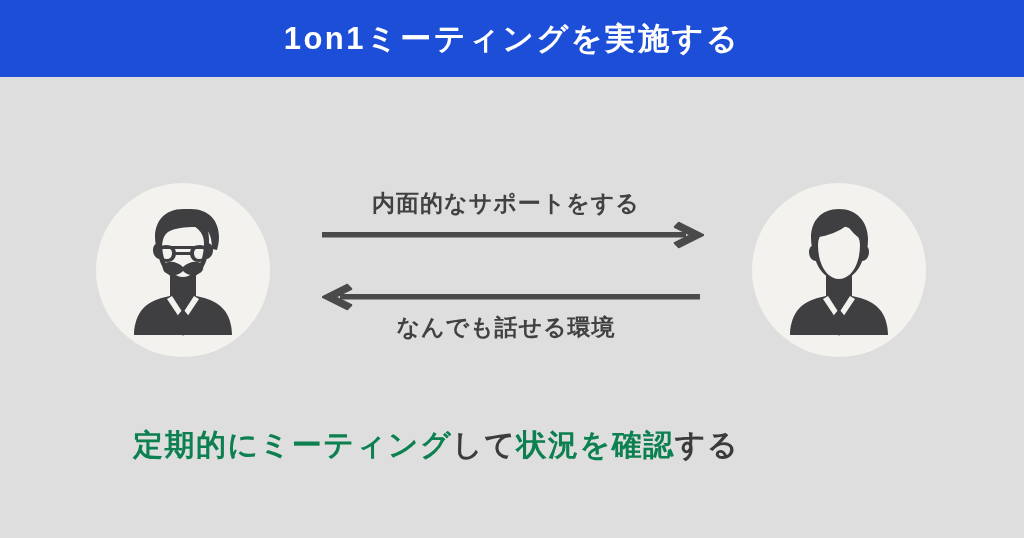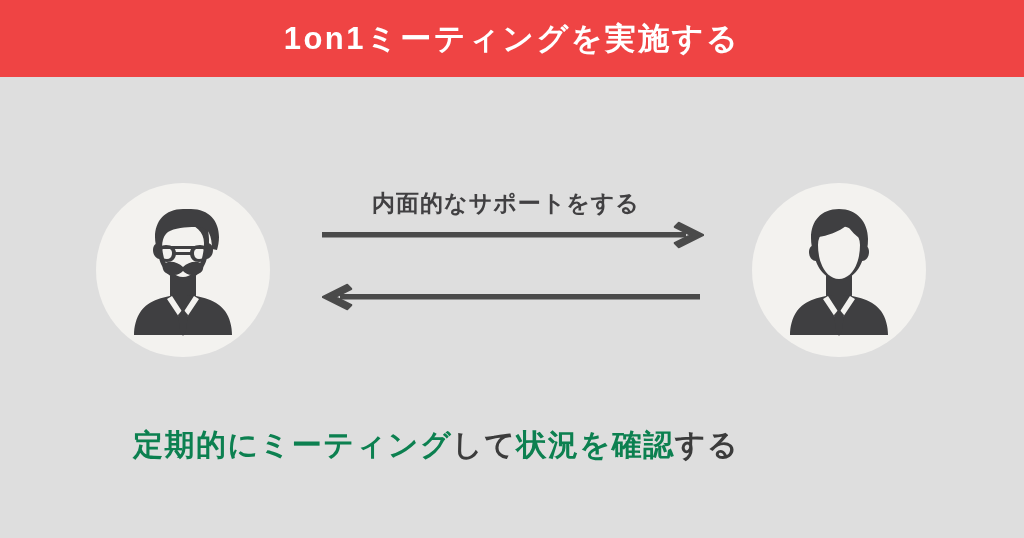--- a/index.html
+++ b/index.html
@@ -22,21 +22,21 @@
     background: #dedede;
   }
 
   
   .header-bar {
     position: absolute;
     left: 0;
     top: 0;
     width: 1024px;
     height: 77px;
-    background: #ef4444;
+    background: #1d4ed8;
     display: flex;
     align-items: center;
     justify-content: center;
   }
   .header-title {
     color: #ffffff;
     font-size: 31px;
     font-weight: bold;
     letter-spacing: 2.5px;
     line-height: 1;
@@ -201,18 +201,19 @@
     </svg>
   </div>
 
   <div class="arrow-row arrow-bottom">
     <svg viewBox="0 0 382 30" xmlns="http://www.w3.org/2000/svg">
       <rect x="18" y="11" width="360" height="5.5" fill="#4a4a4a"></rect>
       <path d="M25 2 L1 14 L25 26 L29 22 L13 14 L29 6 Z" fill="#4a4a4a" stroke="#4a4a4a" stroke-width="2.5" stroke-linejoin="round"></path>
     </svg>
   </div>
 
+  <div class="arrow-label label-bottom">なんでも話せる環境</div>
 
   <div class="caption">
     <span class="hl">定期的にミーティング</span><span class="dark">して</span><span class="hl">状況を確認</span><span class="dark">する</span>
   </div>
 
 </div>
 
 </body></html>

